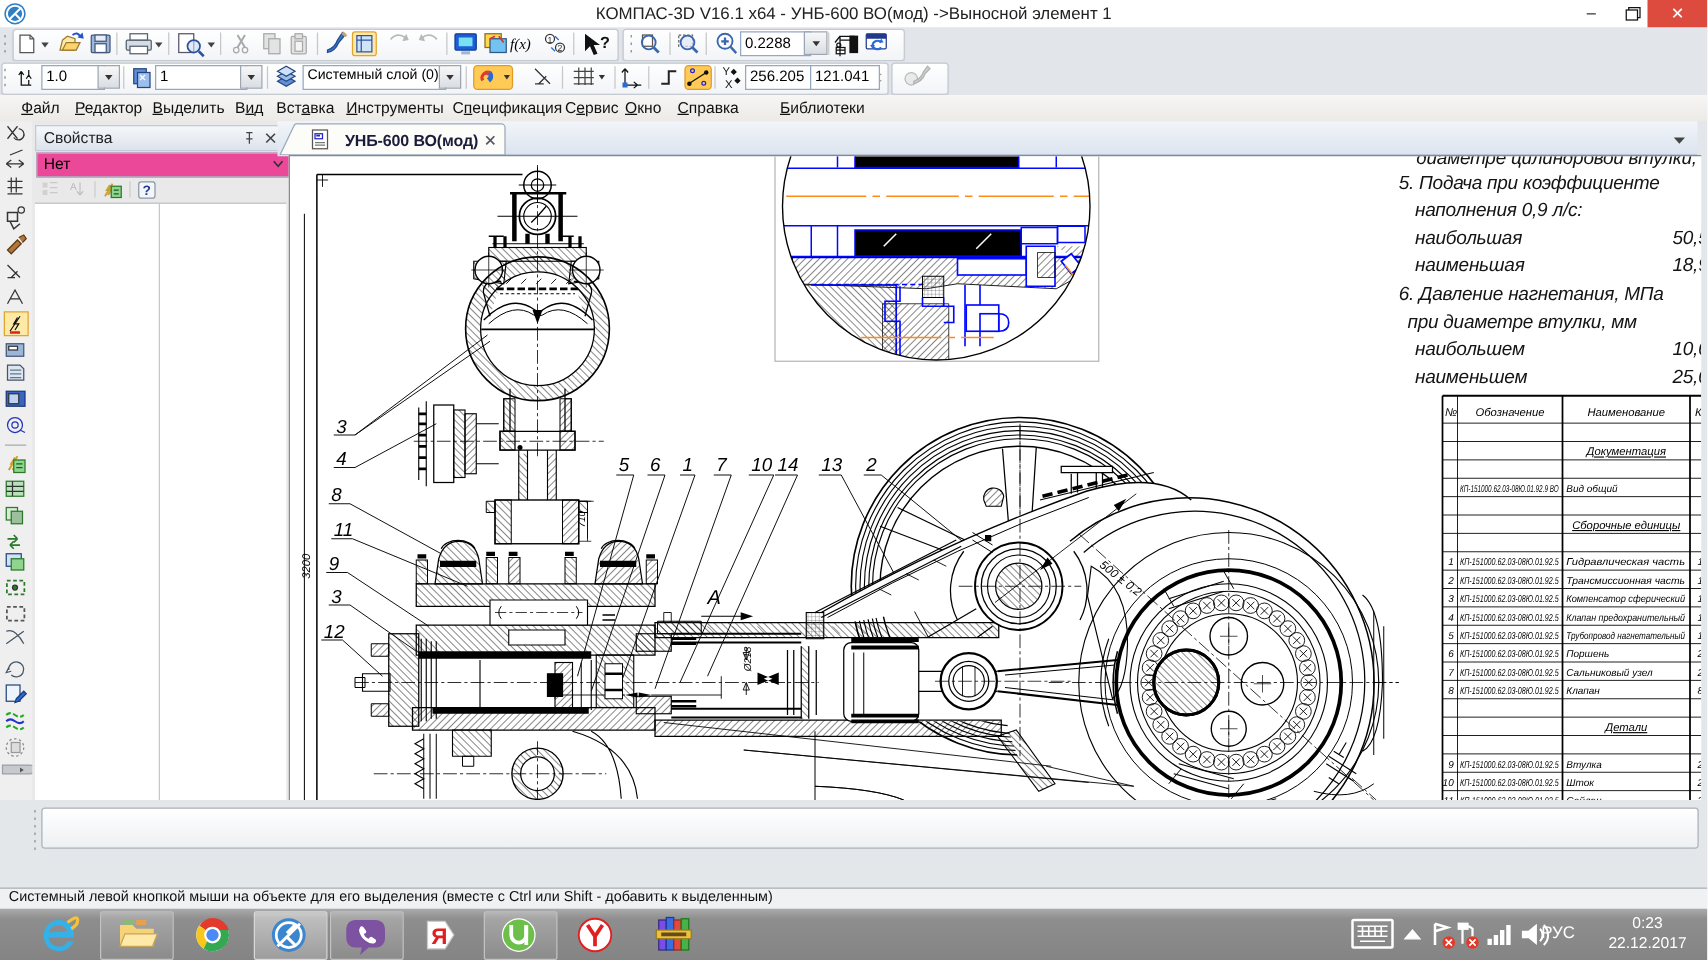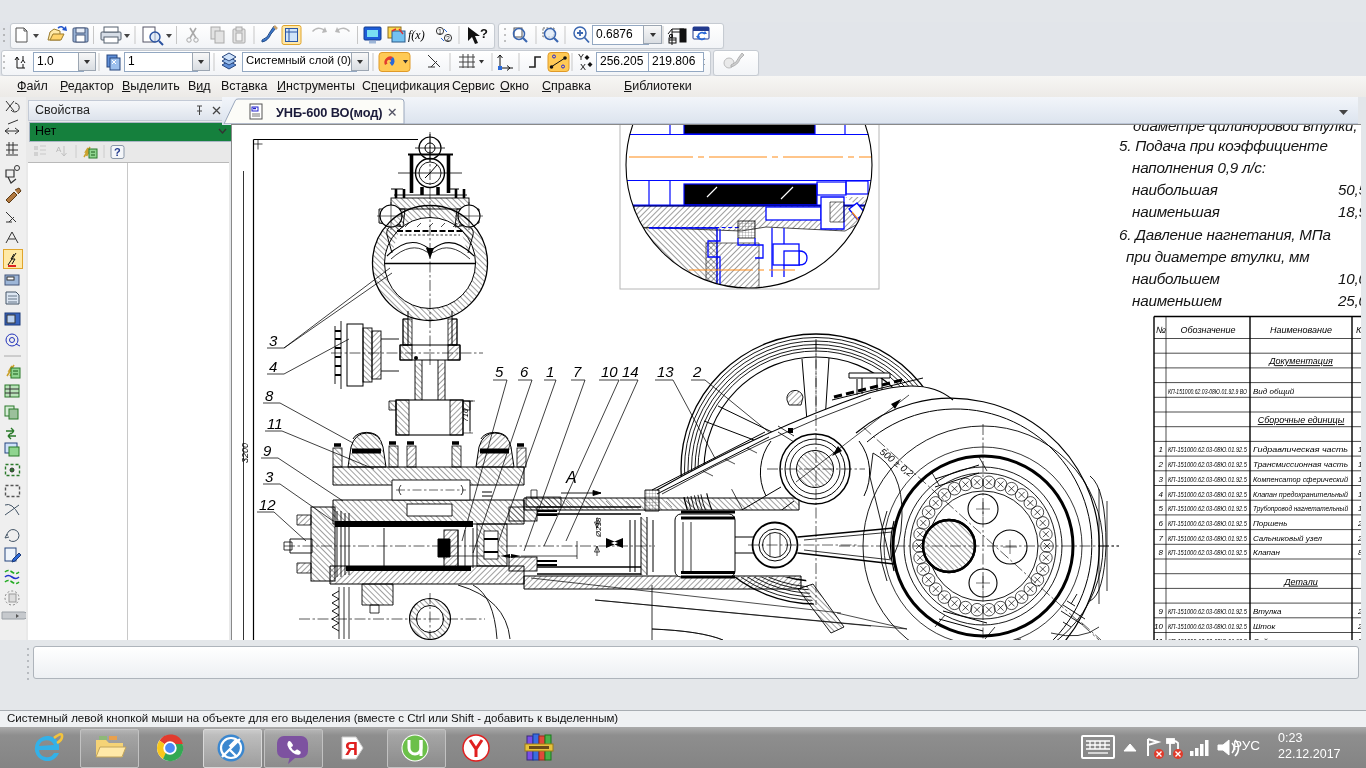--- a/index.html
+++ b/index.html
@@ -12,41 +12,55 @@
 .island{position:absolute;background:linear-gradient(#ffffff,#f2f4f7);border:1px solid #c6cbd2;border-radius:3px;box-shadow:0 1px 1px rgba(0,0,0,.08)}
 .combo{position:absolute;background:#fff;border:1px solid #93a8c2;height:17px;font-size:12px;color:#000;padding:1px 2px 0 3px;overflow:hidden;white-space:nowrap}
 .dbtn{position:absolute;background:linear-gradient(#f8f8f8,#d9dde2);border:1px solid #9ca6b2;height:17px}
 .dbtn:after{content:"";position:absolute;left:50%;top:7px;margin-left:-3px;border:3px solid transparent;border-top:4px solid #333}
 #menubar{left:0;top:76px;width:1366px;height:21px;background:linear-gradient(#f7f6f4,#eceae7);font-size:12.5px;color:#111}
 #menubar span{position:absolute;top:3px}
 #menubar u{text-decoration:underline}
 #lefttools{left:0;top:97px;width:26px;height:545px;background:#efefef}
 #panel{left:26px;top:97px;width:204px;height:545px;background:#e9e9e9}
 #phead{position:absolute;left:2px;top:3px;width:200px;height:19px;background:linear-gradient(#f5f7fa,#dde3ec);border:1px solid #c3cad6;font-size:12.5px;color:#222}
-#pcombo{position:absolute;left:3px;top:25px;width:196px;height:17px;background:#15803d;border:1px solid #aab6c5;font-size:12.5px;padding:1px 0 0 5px;color:#000}
+#pcombo{position:absolute;left:3px;top:25px;width:196px;height:17px;background:#ec4899;border:1px solid #aab6c5;font-size:12.5px;padding:1px 0 0 5px;color:#000}
 #ptools{position:absolute;left:2px;top:45px;width:200px;height:19px}
 #pbody{position:absolute;left:2px;top:65px;width:201px;height:478px;background:#fff;border-top:1px solid #b9b9b9}
 #pbody .div{position:absolute;left:99px;top:0;width:1px;height:478px;background:#c8c8c8}
 #tabbar{left:222px;top:97px;width:1136px;height:28px;background:linear-gradient(#f2f5fa,#dbe3ee)}
 #canvas{left:231px;top:124px;width:1129px;height:515px;background:#fff;border-top:1px solid #898989;border-left:1px solid #898989}
 #botbar{left:0;top:640px;width:1366px;height:70px;background:#e4e7ea}
 #botinput{position:absolute;left:33px;top:6px;width:1324px;height:31px;background:linear-gradient(#ffffff,#edf0f3);border:1px solid #aeb4bb;border-radius:3px}
 #statusbar{left:0;top:710px;width:1366px;height:16px;background:#eff1f3;border-top:1px solid #a8adb2;font-size:11.5px;color:#111}
 #statusbar span{position:absolute;left:7px;top:1px}
 #taskbar{left:0;top:727px;width:1366px;height:41px;background:linear-gradient(#ababab,#8e8e8e 20%,#848484)}
 .tbtn{position:absolute;top:2px;width:57px;height:37px}
 .tbtn.run{border:1px solid #c2c2c2;border-radius:2px;background:linear-gradient(rgba(255,255,255,.22),rgba(255,255,255,.06))}
 .tbtn.act{border:1px solid #d8d8d8;border-radius:2px;background:linear-gradient(rgba(255,255,255,.45),rgba(255,255,255,.2))}
-#clock{position:absolute;right:8px;top:3px;width:80px;font-size:12.5px;color:#fff;line-height:16px}
+#clock{position:absolute;right:8px;top:3px;width:80px;text-align:center;font-size:12.5px;color:#fff;line-height:16px}
 #rus{position:absolute;right:106px;top:11px;font-size:13.5px;color:#fff}
 svg{display:block}
 </style></head>
 <body>
 <div id="root">
 
+<div class="abs" id="title">
+ <svg class="abs" style="left:3px;top:2px" width="18" height="18" viewBox="0 0 18 18">
+        <circle cx="9" cy="9" r="8.5" fill="#2f7fc4"></circle>
+        <circle cx="9" cy="9" r="6.5" fill="none" stroke="#fff" stroke-width="1.6"></circle>
+        <path d="M4 14 L14 4 M9 9 L13 13 M9 9 L13 5" stroke="#fff" stroke-width="1.6" fill="none"></path>
+      </svg>
+ <div class="txt">КОМПАС-3D V16.1 x64 - УНБ-600 ВО(мод) -&gt;Выносной элемент 1</div>
+ <div class="abs" id="btnmin" style="top:2px">–</div>
+ <svg class="abs" id="btnmax" width="28" height="22">
+        <rect x="11" y="8" width="9" height="8" fill="none" stroke="#111"></rect>
+        <path d="M13 8 v-2 h9 v8 h-2" fill="none" stroke="#111"></path>
+      </svg>
+ <div class="abs" id="btnclose"><span style="position:relative;top:3px;font-size:13px">✕</span></div>
+</div>
 
 <div class="abs tbrow" style="top:22px;height:27px">
  <div class="island" style="left:10px;top:1px;width:483px;height:24px"></div>
  <div class="island" style="left:498px;top:1px;width:224px;height:24px"></div>
  <svg class="abs" style="left:0;top:0" width="740" height="27" viewBox="0 0 740 27">
   <g fill="none" stroke="#888">
           <path d="M4 6 v2 m0 4 v2 m0 4 v2" stroke-dasharray="2 2"></path>
         </g>
   <g id="i-new">
           <path d="M16 6 h8 l3 3 v11 h-11 z" fill="#fff" stroke="#555"></path>
@@ -156,21 +170,21 @@
           <rect x="669" y="16" width="7" height="5" fill="#fff"></rect>
           <path d="M669 18 h7 m-4 -2 v7"></path>
         </g>
   <g id="i-refr">
           <rect x="693" y="5" width="16" height="12" rx="1" fill="#fff" stroke="#223a8e"></rect>
           <rect x="693" y="5" width="16" height="4" fill="#223a8e"></rect>
           <path d="M698 14 a4 4 0 0 1 7 -2 m0 4 a4 4 0 0 1 -7 -2" stroke="#2a69d8" stroke-width="1.7" fill="none"></path>
           <path d="M705 9 l2 3 -4 0 z M698 17 l-2 -3 4 0 z" fill="#2a69d8"></path>
         </g>
  </svg>
- <div class="combo" style="left:592px;top:3px;width:50px">0.6876</div>
+ <div class="combo" style="left:592px;top:3px;width:50px">0.2288</div>
  <div class="dbtn" style="left:643px;top:3px;width:17px"></div>
 </div>
 
 <div class="abs tbrow" style="top:49px;height:27px">
  <div class="island" style="left:1px;top:1px;width:708px;height:24px"></div>
  <div class="island" style="left:713px;top:1px;width:44px;height:24px"></div>
  <svg class="abs" style="left:0;top:0" width="770" height="27" viewBox="0 0 770 27">
   <path d="M4 6 v2 m0 4 v2 m0 4 v2" stroke="#888" stroke-dasharray="2 2"></path>
   <g stroke="#111" fill="none">
           <path d="M17 8 v11 h8 M17 8 l-2 3 m2 -3 l2 3 m4 -4 v4 m0 8 v-4 m0 -4 l-2 3 m2 -3 l2 3"></path>
@@ -229,21 +243,21 @@
           <path d="M731 16 q6 -2 8 -8 l3 -4 2 2 -4 4 q-2 6 -9 8 z" fill="#aaa" stroke="#777"></path>
         </g>
  </svg>
  <div class="combo" style="left:33px;top:3px;width:44px">1.0</div>
  <div class="dbtn" style="left:78px;top:3px;width:16px"></div>
  <div class="combo" style="left:124px;top:3px;width:67px">1</div>
  <div class="dbtn" style="left:192px;top:3px;width:16px"></div>
  <div class="combo" style="left:242px;top:3px;width:108px;font-size:11.3px">Системный слой (0)</div>
  <div class="dbtn" style="left:351px;top:3px;width:16px"></div>
  <div class="combo" style="left:596px;top:3px;width:49px">256.205</div>
- <div class="combo" style="left:648px;top:3px;width:49px">219.806</div>
+ <div class="combo" style="left:648px;top:3px;width:49px">121.041</div>
 </div>
 
 <div class="abs" id="menubar">
  <span style="left:17px"><u>Ф</u>айл</span>
  <span style="left:60px"><u>Р</u>едактор</span>
  <span style="left:122px"><u>В</u>ыделить</span>
  <span style="left:188px">В<u>и</u>д</span>
  <span style="left:221px">Вст<u>а</u>вка</span>
  <span style="left:277px"><u>И</u>нструменты</span>
  <span style="left:362px">С<u>п</u>ецификация</span>

